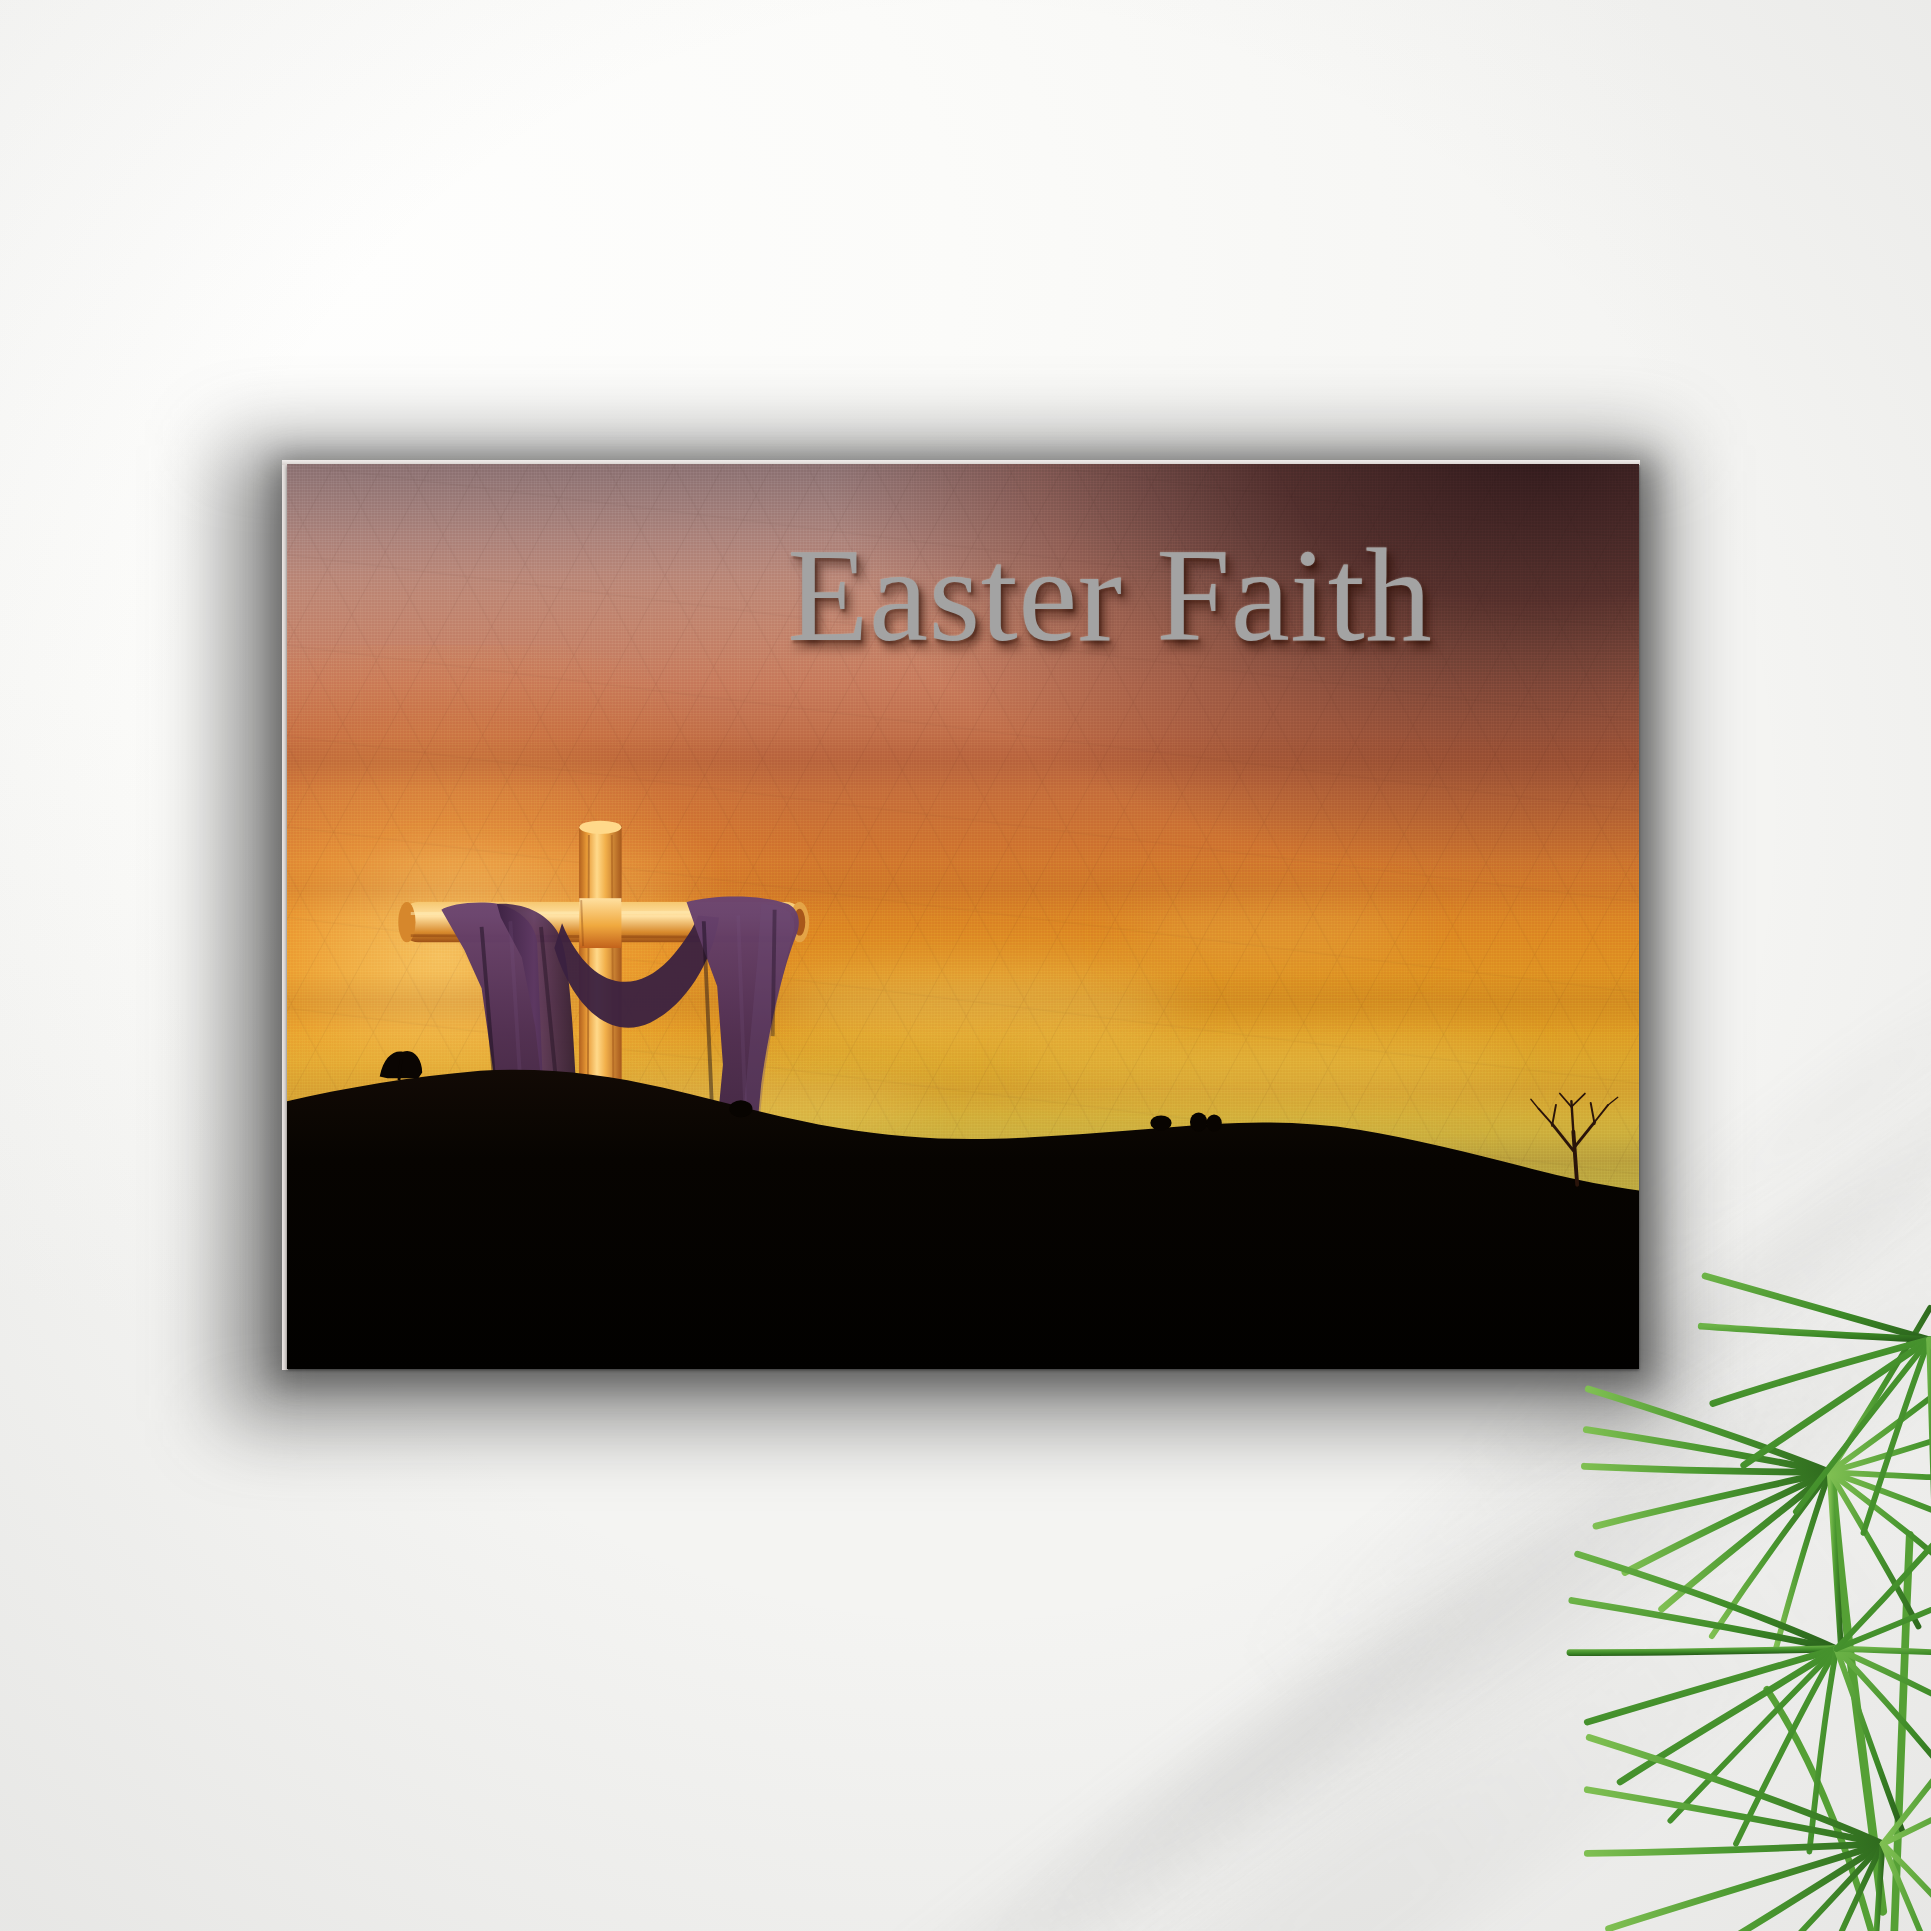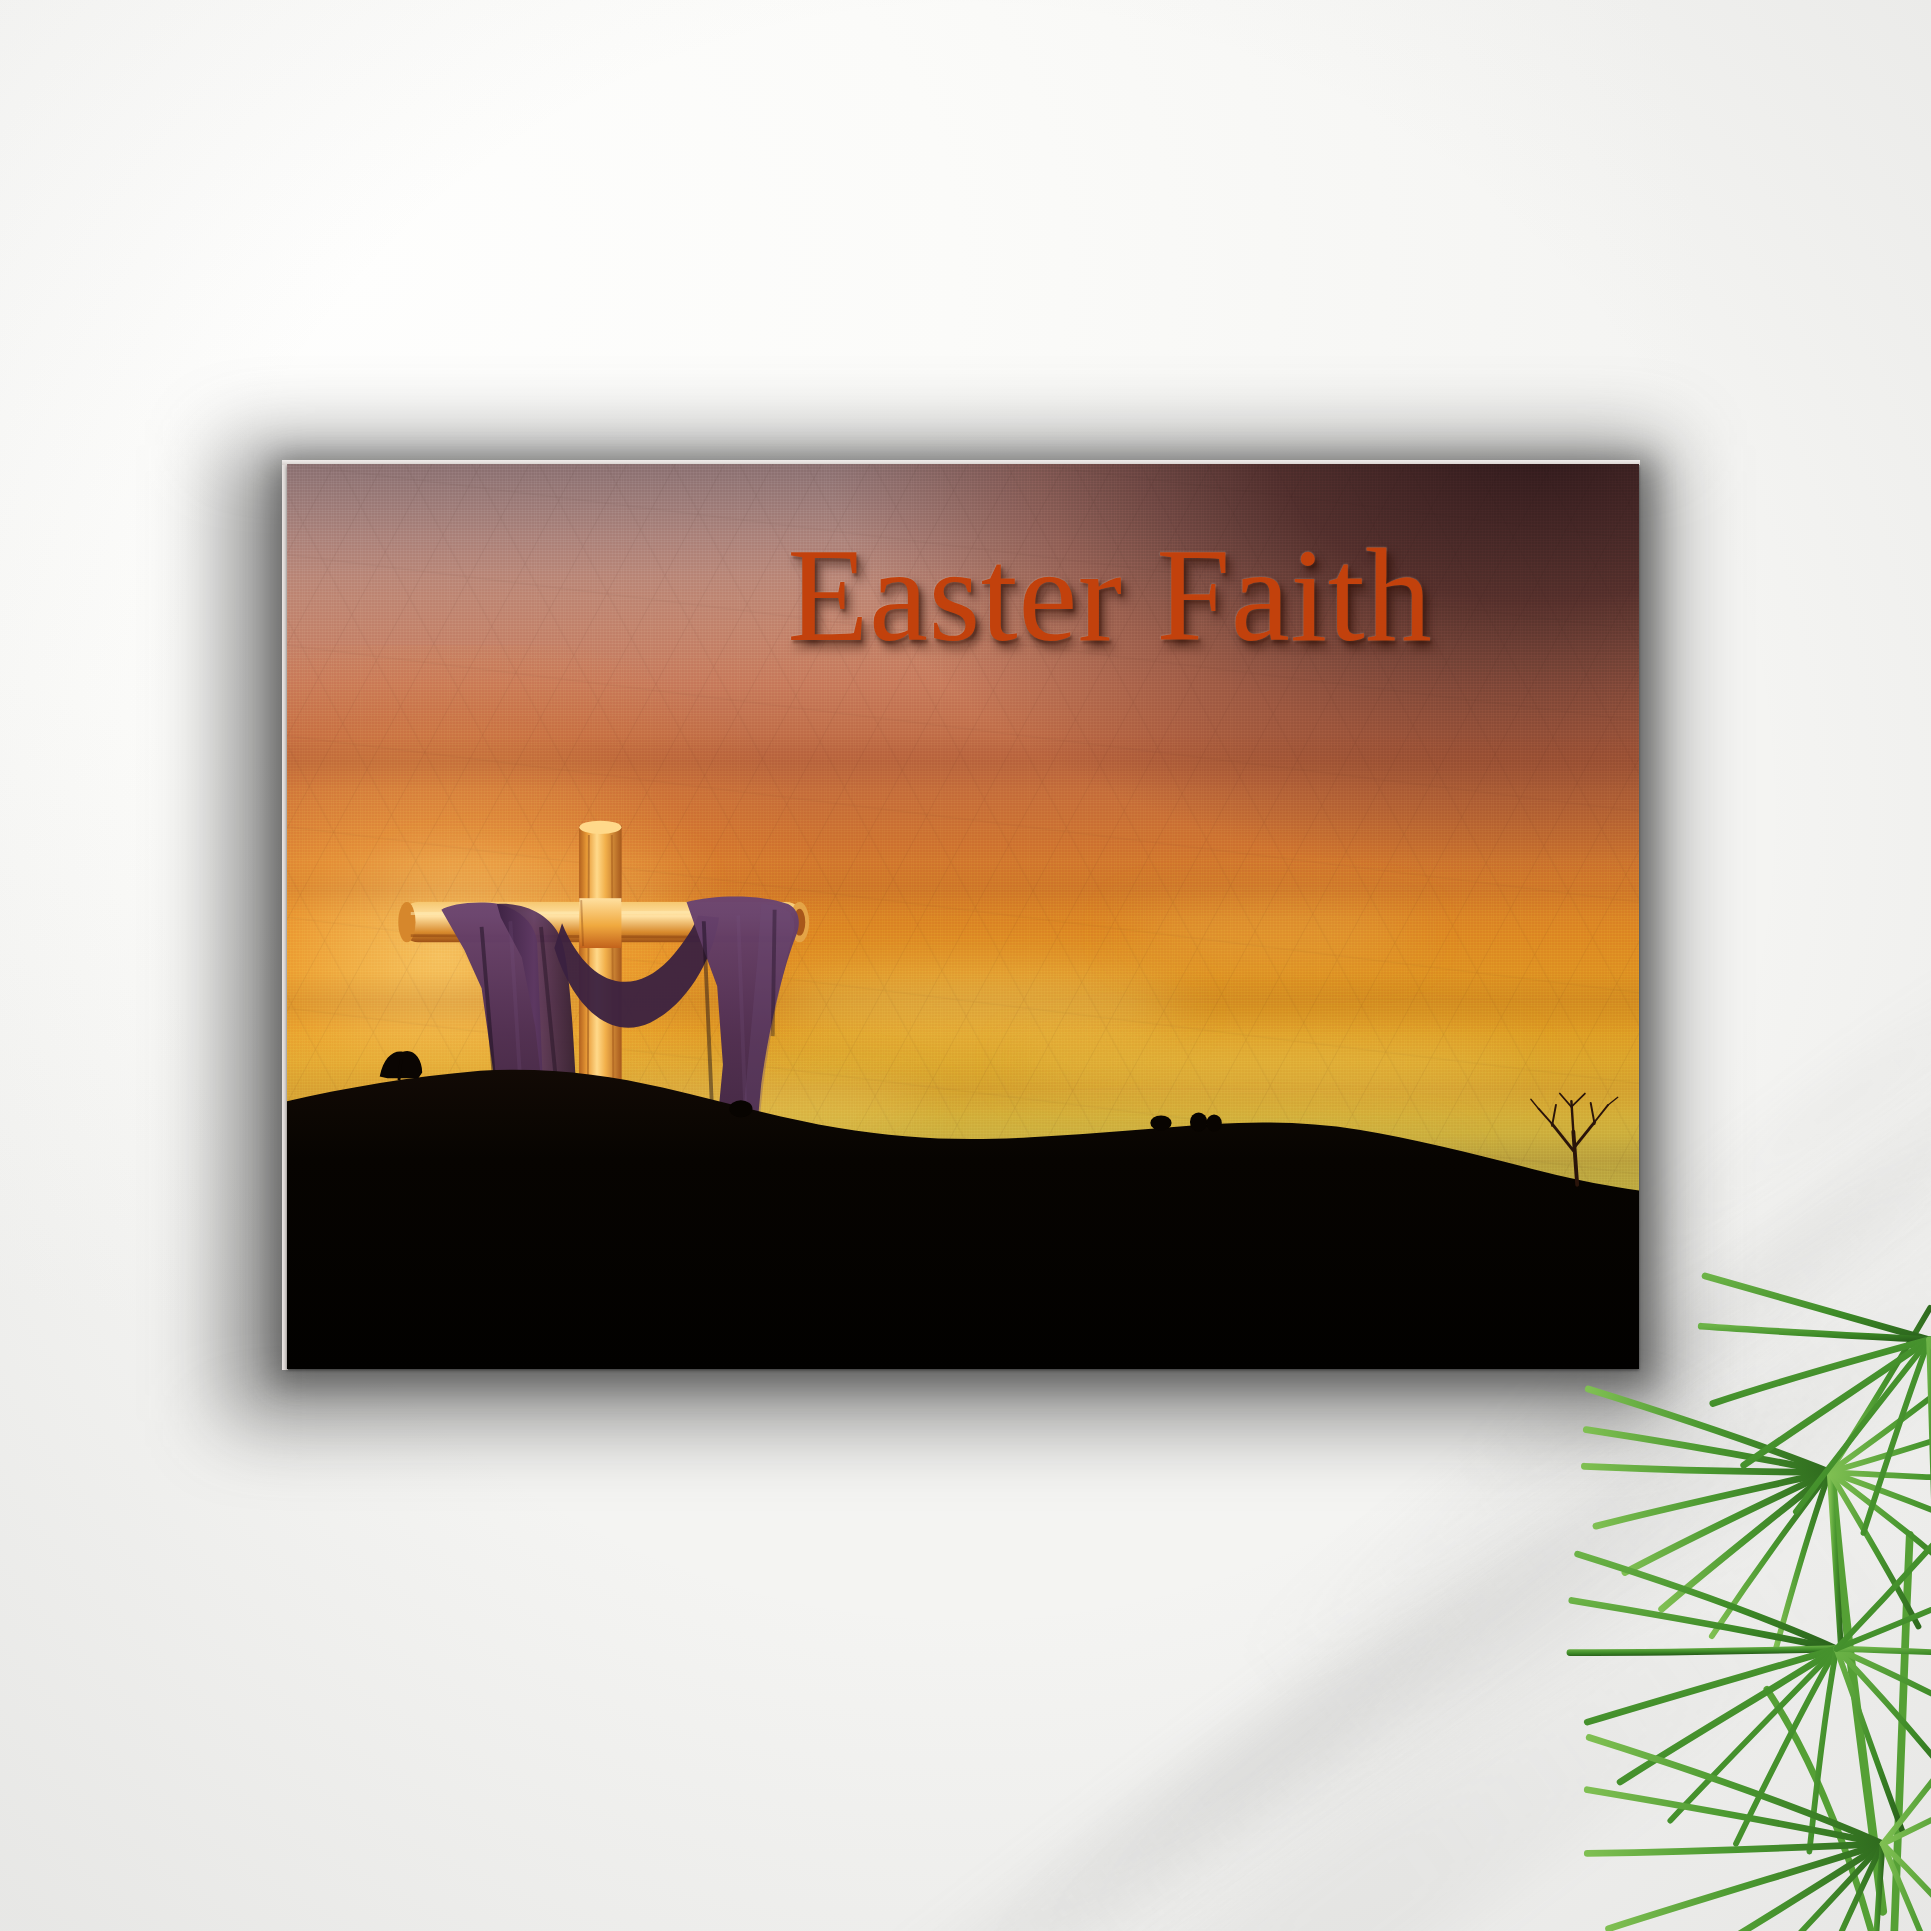--- a/index.html
+++ b/index.html
@@ -138,21 +138,21 @@
   .ground svg{display:block;width:100%;height:100%;}
 
   
   .cross{position:absolute;left:7.0%;top:36%;width:34%;height:60%;}
   .cross svg{display:block;width:100%;height:100%;overflow:visible;}
 
   
   .headline{
     position:absolute;left:36%;top:7.5%;width:62%;
     text-align:left;
-    color:#c2410c;
+    color:#a3a3a3;
     font-family:"Liberation Serif", serif;
     line-height:0.95;
     letter-spacing:0.5px;
     text-shadow:
       4.8px 6.8px 9.7px rgba(40,12,4,0.62),
       1.9px 2.9px 2.9px rgba(60,20,6,0.45),
       0 0 1.9px rgba(255,250,240,0.45);
   }
   .headline .l1{display:block;font-size:133px;padding-left:13.5px;}
   .headline .l2{display:block;font-size:133px;padding-left:46px;margin-top:7.7px;}

